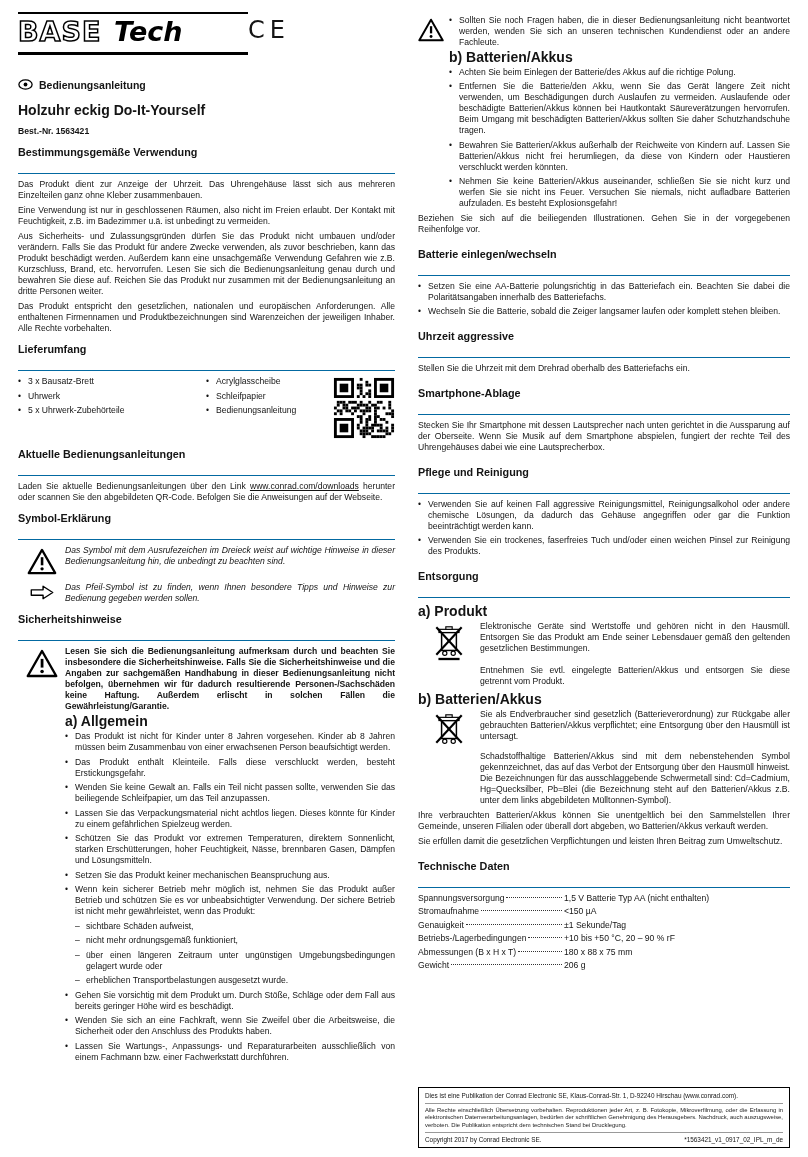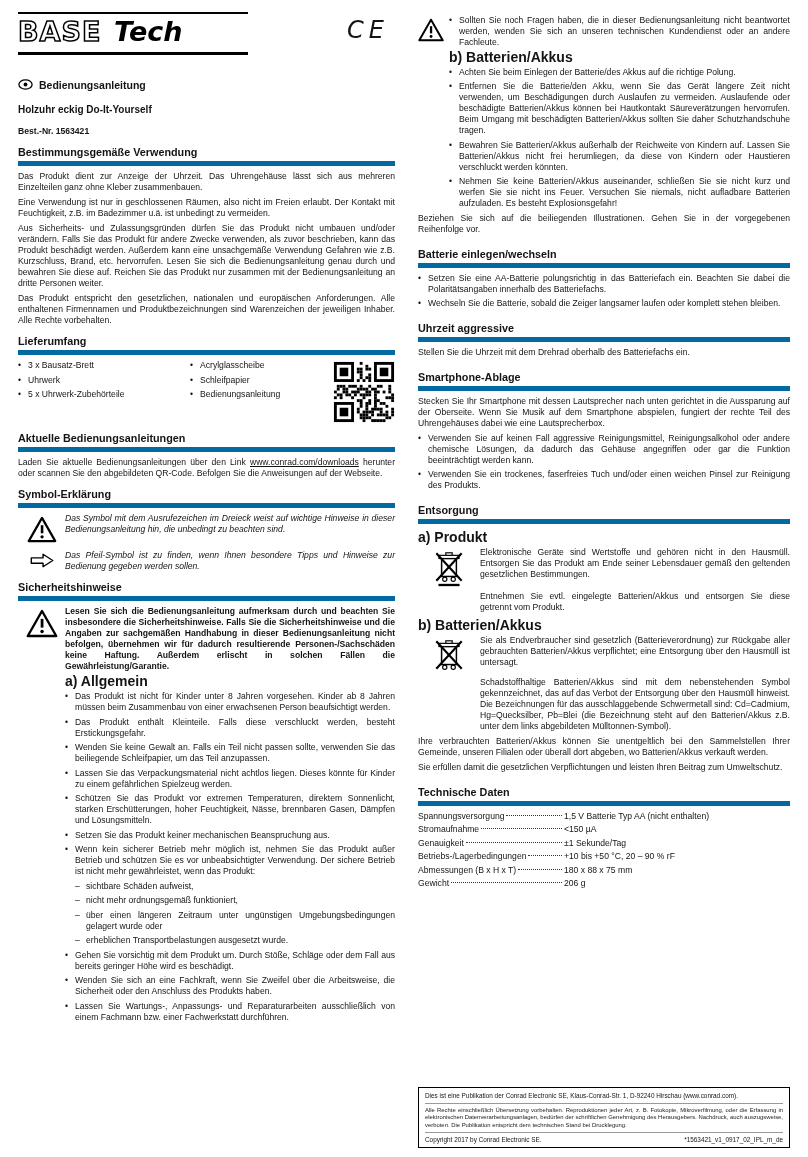--- a/index.html
+++ b/index.html
@@ -7,43 +7,43 @@
   body {
     width:808px; height:1157px;
     font-family:"Liberation Sans", sans-serif;
     font-size:8.6px; line-height:11px; color:#141414;
   }
   .page { width:808px; height:1157px; padding:12px 18px 9px 18px; display:flex; gap:23px; overflow:hidden; }
   .col-left  { width:377px; flex:none; }
   .col-right { width:372px; flex:none; display:flex; flex-direction:column; padding-top:3px; }
 
   p { text-align:justify; margin:0 0 4px 0; }
-  h1 { font-size:10px; line-height:18px; font-weight:bold; margin:2px 0 7px 0; }
-  h2 { font-size:10.8px; line-height:13px; font-weight:bold; border-bottom:5px solid #0369a1; padding-bottom:2px; margin:9px 0 5px 0; }
+  h1 { font-size:14px; line-height:18px; font-weight:bold; margin:2px 0 7px 0; }
+  h2 { font-size:10.8px; line-height:13px; font-weight:bold; border-bottom:1px solid #0369a1; padding-bottom:14px; margin:9px 0 5px 0; }
   h3 { font-size:14px; font-weight:bold; margin:3px 0 4px 0; }
   .bold { font-weight:bold; }
 
   
-  .header-row { display:flex; justify-content:space-between; align-items:flex-start; margin-bottom:24px; }
+  .header-row { display:flex; justify-content:flex-start; align-items:flex-start; margin-bottom:24px; }
   .logo-wrap { border-top:2px solid #000; border-bottom:3px solid #000; padding:1px 0 2px 0; }
-  .ce { font-family:"DejaVu Sans", sans-serif; font-size:24px; letter-spacing:5px; margin:13px 6px 0 0; font-weight:400;font-style:italic; }
+  .ce { font-family:"DejaVu Sans", sans-serif; font-size:24px; letter-spacing:5px; margin:13px 6px 0 0; font-weight:400; }
 
   .doc-row { display:flex; align-items:center; gap:6px; font-size:10.5px; font-weight:bold; margin:0 0 9px 0; }
   .order { font-weight:bold; margin-bottom:3px; }
 
   
   ul { list-style:none; }
   .bullets li { position:relative; padding-left:10px; margin-bottom:3.5px; text-align:justify; }
   .bullets li::before { content:"•"; position:absolute; left:0; top:0; }
   .dashes { margin:0 0 3.5px 10px; }
   .dashes li { position:relative; padding-left:11px; margin-bottom:3.5px; text-align:justify; }
   .dashes li::before { content:"–"; position:absolute; left:0; top:0; }
 
   
-  .delivery-row { display:flex; gap:4px; margin-bottom:2px; }
+  .delivery-row { display:flex; gap:20px; margin-bottom:2px; }
   .dcol1 { width:168px; flex:none; }
   .dcol2 { flex:1; }
   .qr { width:62px; height:62px; flex:none; margin-top:1px; }
 
   .link { text-decoration:underline; color:inherit; cursor:pointer; }
 
   
   .sym-row { display:flex; margin-bottom:7px;font-style:italic; }
   .sym-icon { width:47px; flex:none; display:flex; justify-content:center; align-items:flex-start; padding-top:3px; }
   .sym-row p { flex:1; margin:0; }
@@ -347,20 +347,21 @@
       <li>Setzen Sie eine AA-Batterie polungsrichtig in das Batteriefach ein. Beachten Sie dabei die Polaritätsangaben innerhalb des Batteriefachs.</li>
       <li>Wechseln Sie die Batterie, sobald die Zeiger langsamer laufen oder komplett stehen bleiben.</li>
     </ul>
 
     <h2>Uhrzeit aggressive</h2>
     <p>Stellen Sie die Uhrzeit mit dem Drehrad oberhalb des Batteriefachs ein.</p>
 
     <h2>Smartphone-Ablage</h2>
     <p>Stecken Sie Ihr Smartphone mit dessen Lautsprecher nach unten gerichtet in die Aussparung auf der Oberseite. Wenn Sie Musik auf dem Smartphone abspielen, fungiert der rechte Teil des Uhrengehäuses dabei wie eine Lautsprecherbox.</p>
 
+    <h2>Pflege und Reinigung</h2>
     <ul class="bullets">
       <li>Verwenden Sie auf keinen Fall aggressive Reinigungsmittel, Reinigungsalkohol oder andere chemische Lösungen, da dadurch das Gehäuse angegriffen oder gar die Funktion beeinträchtigt werden kann.</li>
       <li>Verwenden Sie ein trockenes, faserfreies Tuch und/oder einen weichen Pinsel zur Reinigung des Produkts.</li>
     </ul>
 
     <h2>Entsorgung</h2>
     <h3>a) Produkt</h3>
     <div class="disp-row">
       <div class="disp-icon">
         <svg width="32" height="38" viewBox="0 0 30 36">

